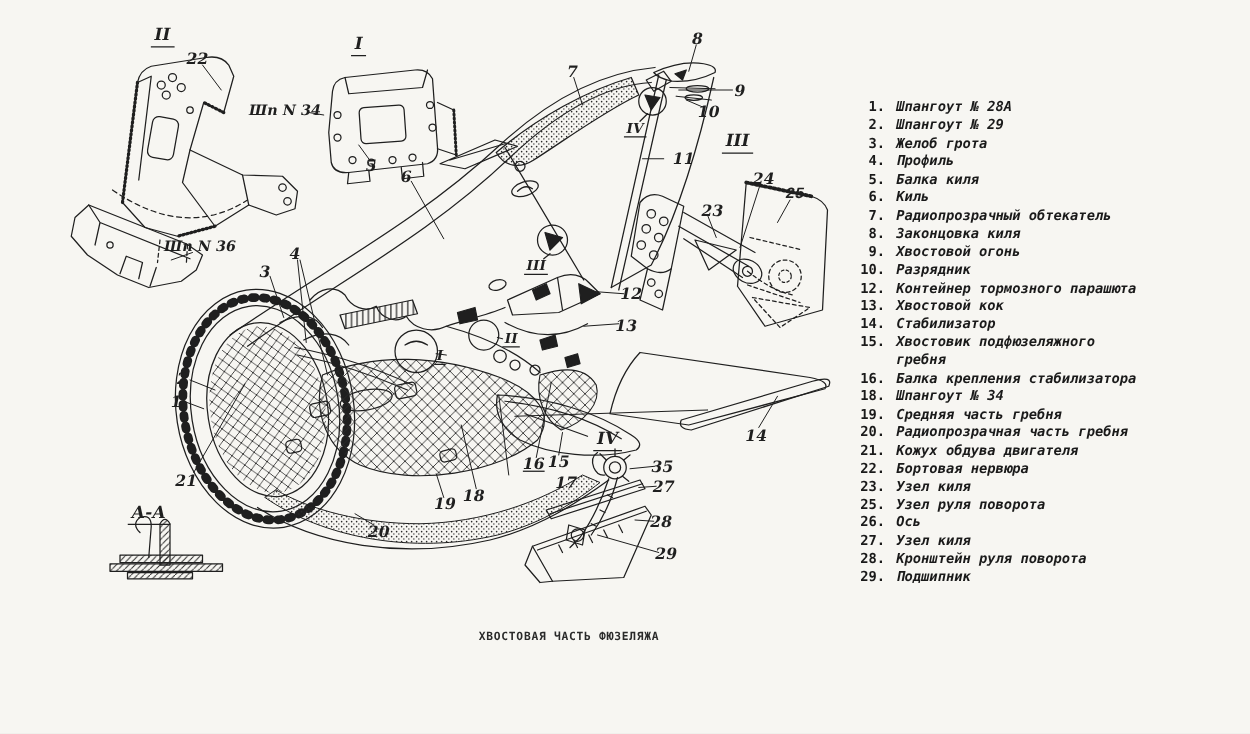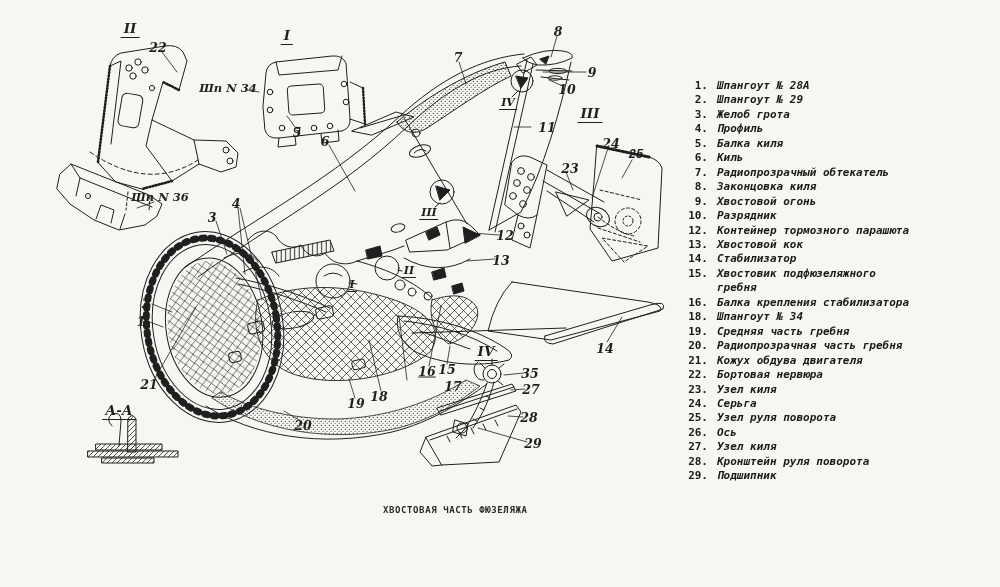--- a/index.html
+++ b/index.html
@@ -412,24 +412,20 @@
     </li>
       <li>
       <span class="num">22.</span>
       <span class="lbl">Бортовая нервюра</span>
     </li>
       <li>
       <span class="num">23.</span>
       <span class="lbl">Узел киля</span>
     </li>
       <li>
-      <span class="num">24.</span>
-      <span class="lbl">Серьга</span>
-    </li>
-      <li>
       <span class="num">25.</span>
       <span class="lbl">Узел руля поворота</span>
     </li>
       <li>
       <span class="num">26.</span>
       <span class="lbl">Ось</span>
     </li>
       <li>
       <span class="num">27.</span>
       <span class="lbl">Узел киля</span>

